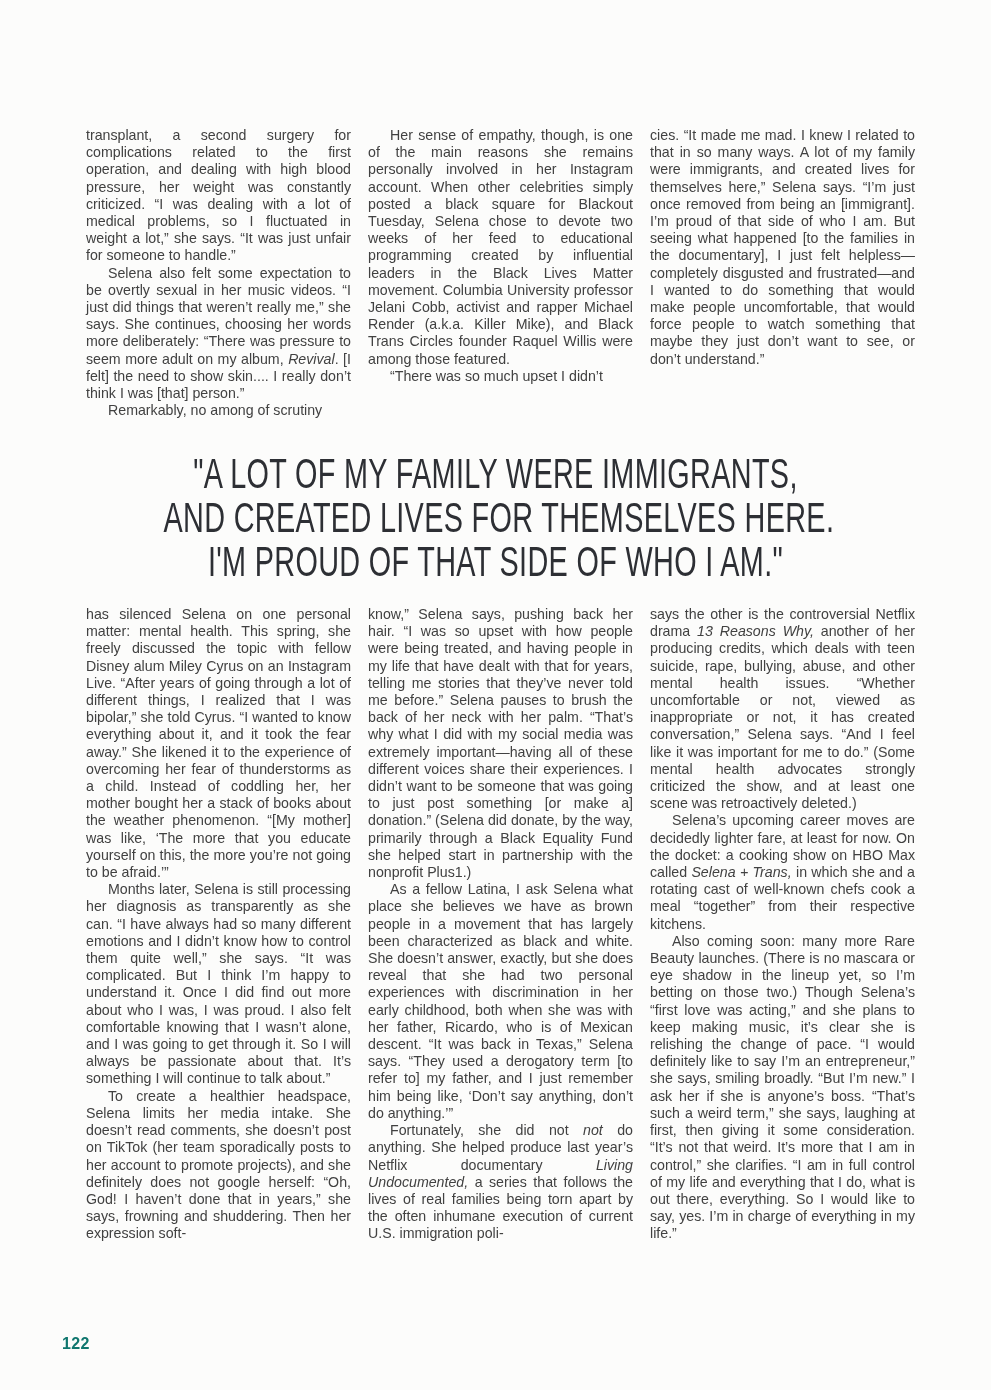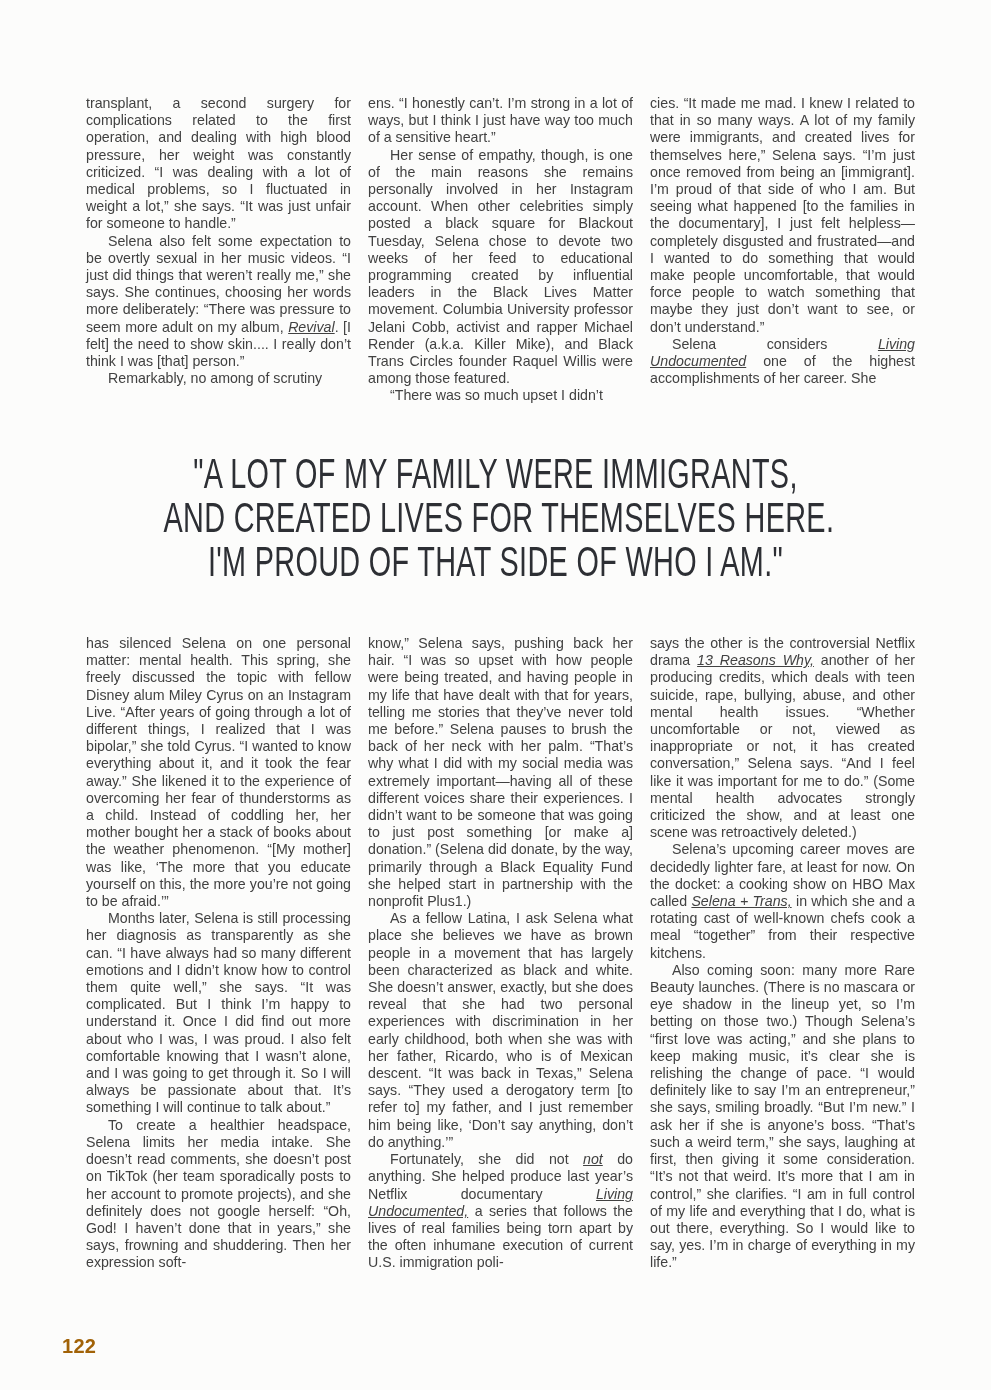--- a/index.html
+++ b/index.html
@@ -18,33 +18,33 @@
     inset: 0;
     overflow: hidden;
   }
   .text-section {
     position: absolute;
     left: 86px;
     display: flex;
     gap: 17px;
   }
   .text-section.top { top: 95px; }
-  .text-section.bottom { top: 635px; }
-  .column { width: 265px; }
+  .text-section.bottom { top: 574px; }
+  .column { width: 265px; margin-top: 32px; }
   .column p {
     margin: 0;
     font-size: 14.2px;
     line-height: 17.2px;
     color: #414141;
     text-align: justify;
     hyphens: auto;
     -webkit-hyphens: auto;
   }
   .column p.indent { text-indent: 1.55em; }
-  .column p em { font-style: italic; text-decoration: underline; }
+  .column p em { font-style: italic; }
   .pull-quote {
     position: absolute;
     top: 451px;
     left: 0;
     width: 991px;
     margin: 0;
     padding: 0;
     text-align: center;
     color: #2d2f34;
   }
@@ -55,45 +55,43 @@
     font-weight: 400;
     letter-spacing: 0.5px;
     white-space: nowrap;
     transform: scaleX(0.67);
     transform-origin: 50% 50%;
   }
   .folio {
     position: absolute;
     left: 62px;
     top: 1335px;
-    font-size: 20px;
+    font-size: 16px;
     font-weight: 700;
-    color: #a16207;
+    color: #0f766e;
     letter-spacing: 0.3px;
   }
 </style>
 </head>
 <body>
 
 <div class="page">
 
   <section class="text-section top">
     <div class="column">
         <p>transplant, a second surgery for complications related to the first operation, and dealing with high blood pressure, her weight was constantly criticized. “I was dealing with a lot of medical problems, so I fluctuated in weight a lot,” she says. “It was just unfair for someone to handle.”</p>
         <p class="indent">Selena also felt some expectation to be overtly sexual in her music videos. “I just did things that weren’t really me,” she says. She continues, choosing her words more deliberately: “There was pressure to seem more adult on my album, <em>Revival</em>. [I felt] the need to show skin.... I really don’t think I was [that] person.”</p>
         <p class="indent">Remarkably, no among of scrutiny</p>
       </div>
     <div class="column">
-        <p>ens. “I honestly can’t. I’m strong in a lot of ways, but I think I just have way too much of a sensitive heart.”</p>
         <p class="indent">Her sense of empathy, though, is one of the main reasons she remains personally involved in her Instagram account. When other celebrities simply posted a black square for Blackout Tuesday, Selena chose to devote two weeks of her feed to educational programming created by influential leaders in the Black Lives Matter movement. Columbia University professor Jelani Cobb, activist and rapper Michael Render (a.k.a. Killer Mike), and Black Trans Circles founder Raquel Willis were among those featured.</p>
         <p class="indent">“There was so much upset I didn’t</p>
       </div>
     <div class="column">
         <p>cies. “It made me mad. I knew I related to that in so many ways. A lot of my family were immigrants, and created lives for themselves here,” Selena says. “I’m just once removed from being an [immigrant]. I’m proud of that side of who I am. But seeing what happened [to the families in the documentary], I just felt helpless—completely disgusted and frustrated—and I wanted to do something that would make people uncomfortable, that would force people to watch something that maybe they just don’t want to see, or don’t understand.”</p>
-        <p class="indent">Selena considers <em>Living Undocumented</em> one of the highest accomplishments of her career. She</p>
       </div>
   </section>
 
   <blockquote class="pull-quote">
     <span class="pq-line">"A LOT OF MY FAMILY WERE IMMIGRANTS,</span>
     <span class="pq-line">AND CREATED LIVES FOR THEMSELVES HERE.</span>
     <span class="pq-line">I'M PROUD OF THAT SIDE OF WHO I AM."</span>
   </blockquote>
 
   <section class="text-section bottom">

